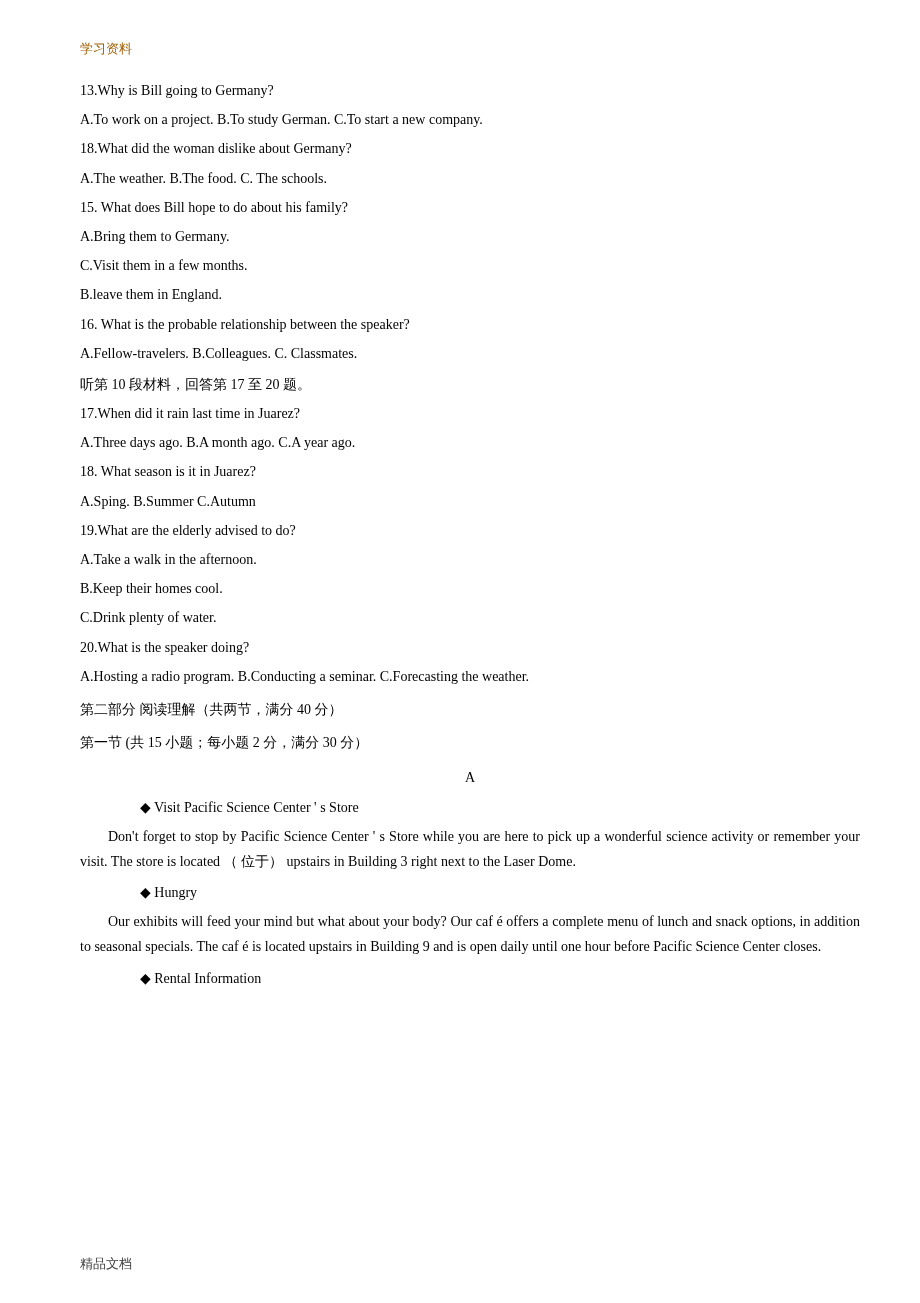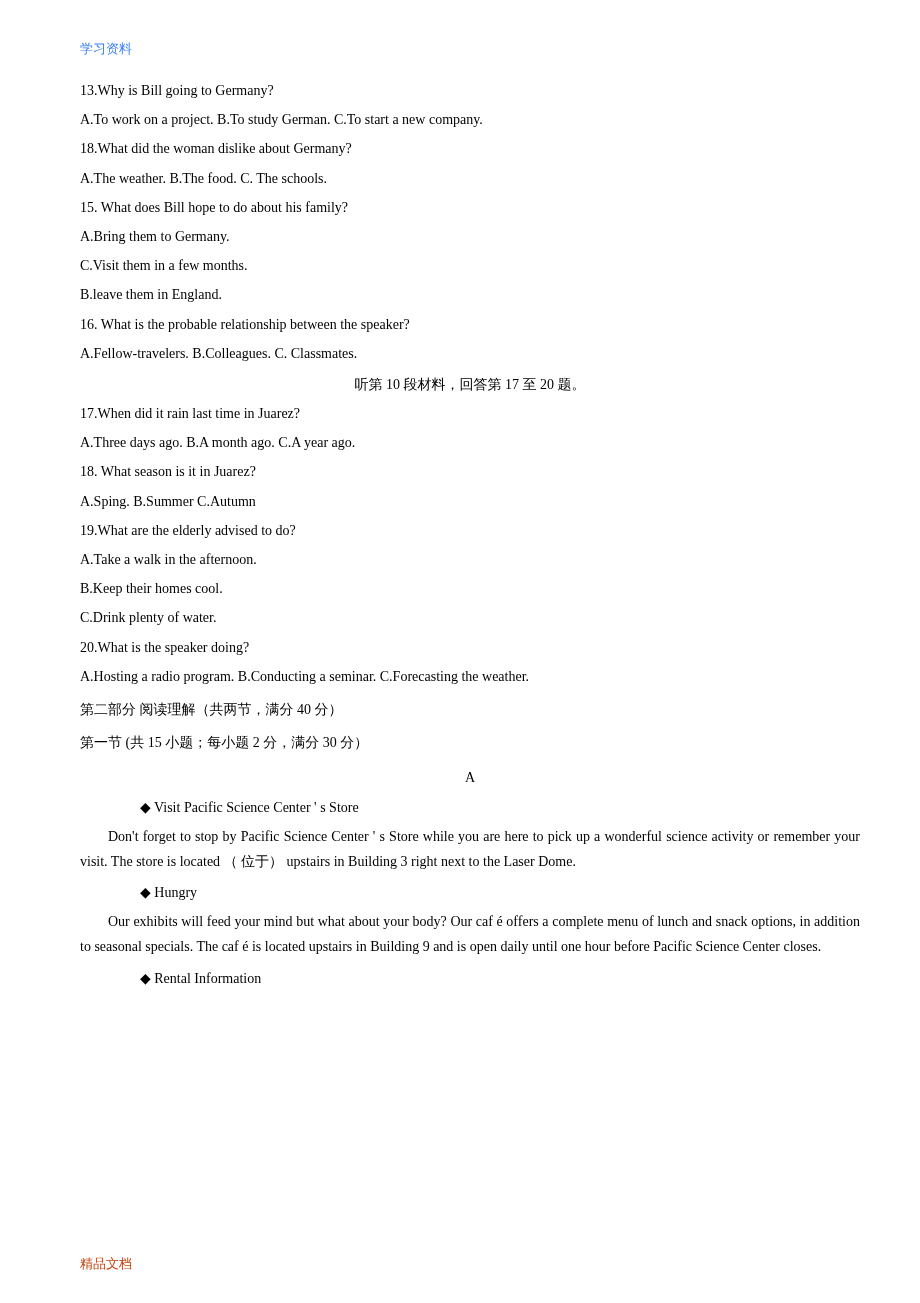--- a/index.html
+++ b/index.html
@@ -20,26 +20,26 @@
 
     .page-container {
       padding: 40px 60px 40px 80px;
       position: relative;
       min-height: 1303px;
     }
 
     .header-label {
       font-size: 13px;
       margin-bottom: 20px;
-      color: #3b82f6;
+      color: #a16207;
     }
 
     .footer-label {
       font-size: 13px;
-      color: #c2410c;
+      color: #404040;
       position: absolute;
       bottom: 30px;
       left: 80px;
     }
 
     .content {
       line-height: 1.8;
     }
 
     .question-line {
@@ -47,21 +47,20 @@
       display: block;
     }
 
     .answer-line {
       margin-bottom: 4px;
       display: block;
     }
 
     .section-divider {
       margin-top: 6px;
-      text-align: center;
     }
 
     .centered {
       text-align: center;
     }
 
     .indented {
       text-indent: 2em;
     }
 

